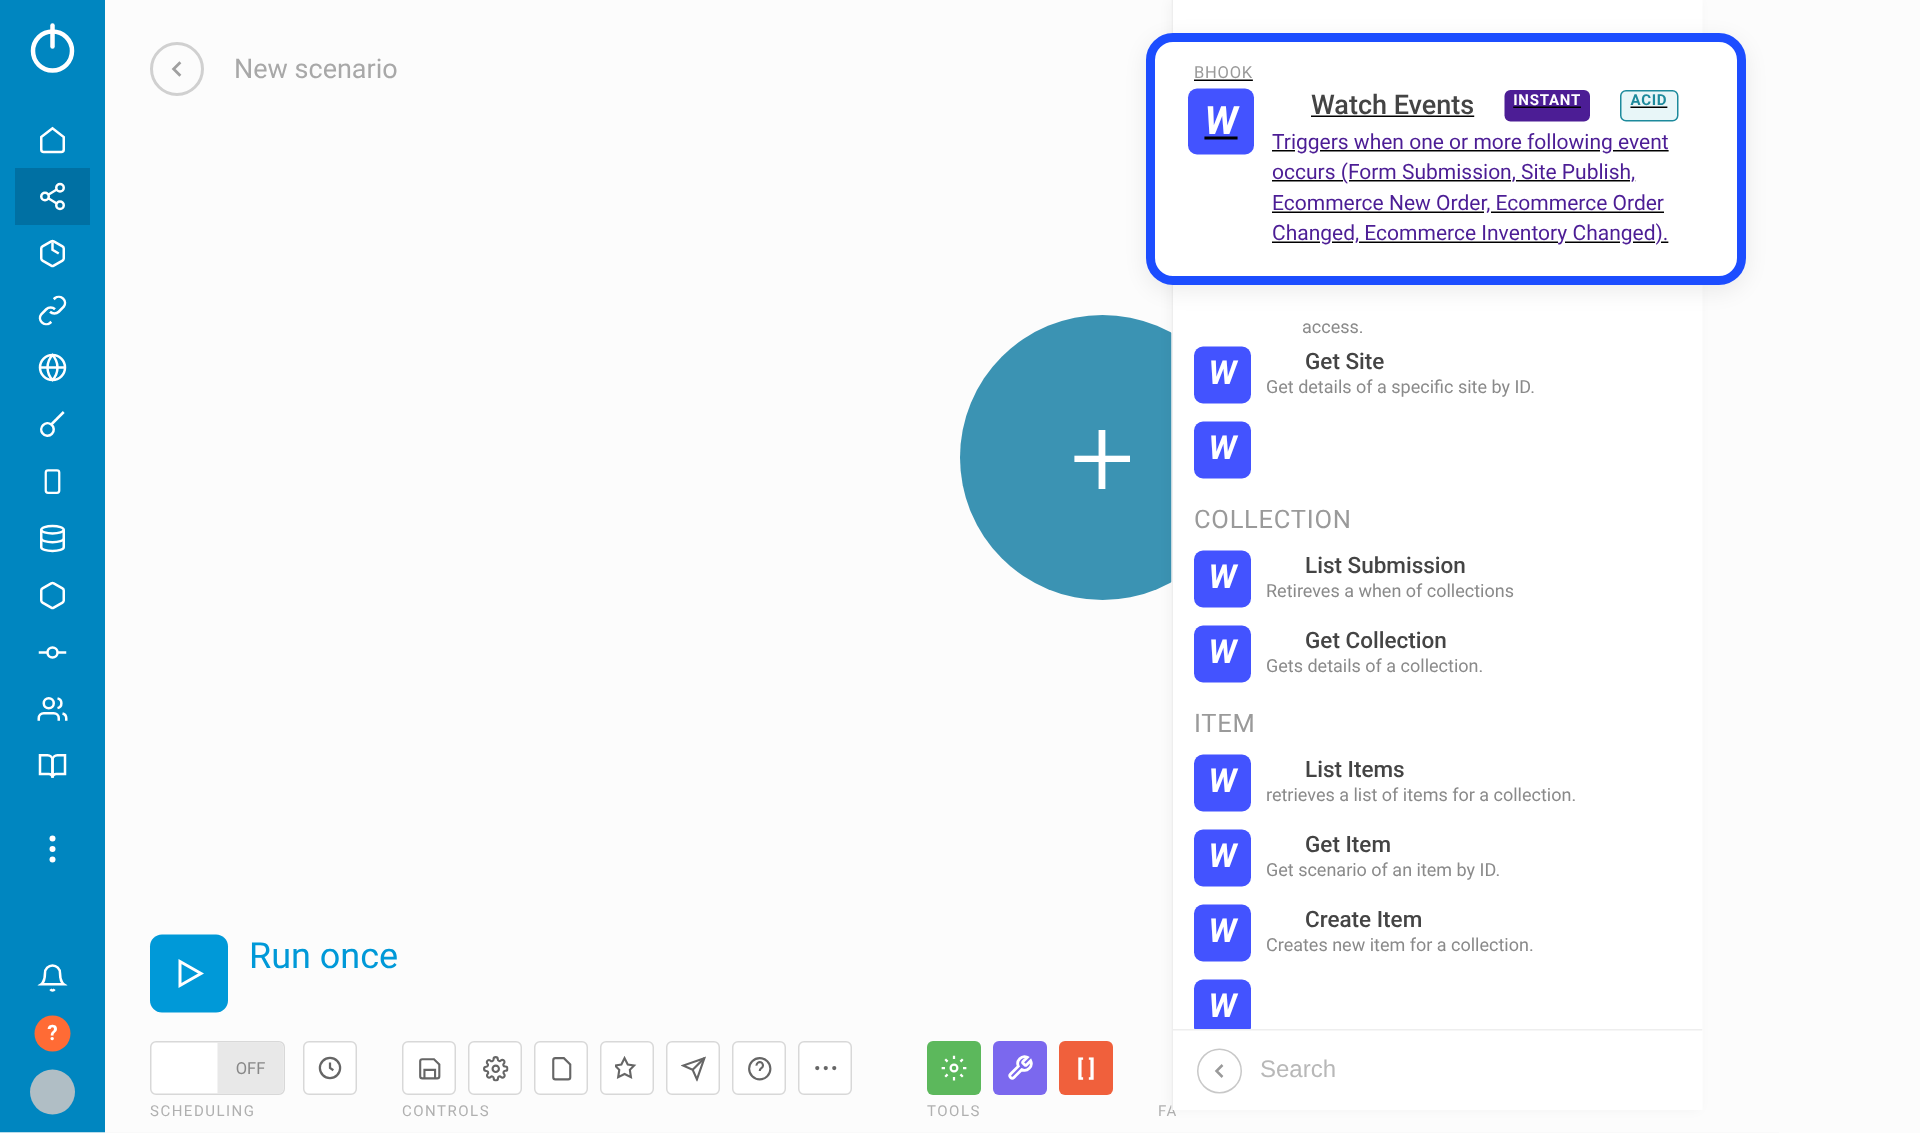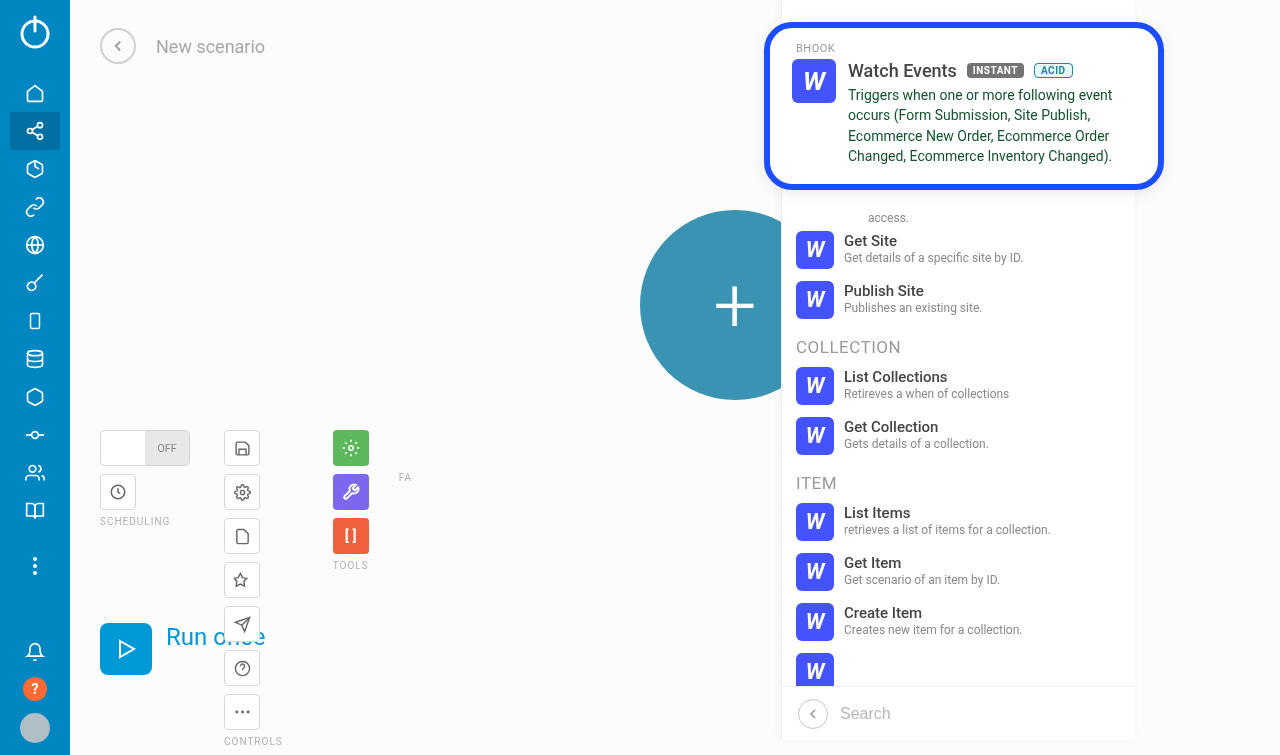--- a/index.html
+++ b/index.html
@@ -132,21 +132,21 @@
 .ctrl-green { background: #5cb85c; }
 .ctrl-purple { background: #7b68ee; }
 .ctrl-orange { background: #f0603c; }
 .ctrl-label {
   font-size: 10px;
   color: #b0b0b0;
   letter-spacing: 1px;
   margin-top: 6px;
 }
 .ctrl-group { display: flex; flex-direction: column; }
-.ctrl-row { display: flex; gap: 8px; flex-direction: column; }
+.ctrl-row { display: flex; gap: 8px; }
 .panel {
   position: absolute;
   left: 781px; top: 0;
   width: 354px;
   height: 740px;
   background: #fff;
   border-left: 1px solid #eee;
   box-shadow: -2px 0 8px rgba(0,0,0,0.04);
   overflow: hidden;
 }
@@ -188,62 +188,63 @@
 }
 .action-text {
   flex: 1;
   padding-top: 1px;
 }
 .action-title {
   font-size: 15px;
   color: #444;
   font-weight: 500;
   display: flex;
-  align-items: center;
-  gap: 10px;
+  gap: 20px;
+  margin-left: 26px;
 }
 .action-desc {
   font-size: 12px;
   color: #8a8a8a;
   margin-top: 1px;
   line-height: 1.3;
 }
 .badge {
   display: inline-block;
   padding: 1px 6px;
   border-radius: 4px;
   font-size: 10px;
   font-weight: 700;
   letter-spacing: 0.5px;
   color: #1d8a9c;
   border: 1px solid #1d8a9c;
   background: #e8f6f8;
 }
-.badge.instant { background: #737373; color: #fff; border: none; padding: 2px 6px;}
+.badge.instant { background: #4c1d95; color: #fff; border: none; padding: 2px 6px;}
 .highlight-card {
   position: absolute;
   left: 764px; top: 22px;
   width: 400px;
   background: #fff;
   border: 6px solid #1c4dff;
-  border-radius: 28px;
+  border-radius: 18px;
   padding: 14px 26px 18px 22px;
   z-index: 10;
   box-shadow: 0 4px 16px rgba(0,0,0,0.08);
+  text-decoration: underline;
 }
 .highlight-card .hc-label {
   font-size: 11px;
   color: #9a9a9a;
   letter-spacing: 0.5px;
   margin-bottom: 4px;
   margin-left: 4px;
 }
 .highlight-card .hc-row { display: flex; gap: 12px; }
 .highlight-card .action-title { font-size: 18px; }
-.highlight-card .action-desc { font-size: 14px; color: #14532d; margin-top: 4px; line-height: 1.45; }
+.highlight-card .action-desc { font-size: 14px; color: #4c1d95; margin-top: 4px; line-height: 1.45; }
 .panel-search {
   position: absolute;
   bottom: 0; left: 0; right: 0;
   height: 54px;
   border-top: 1px solid #eee;
   display: flex;
   align-items: center;
   padding: 0 16px;
   gap: 12px;
   background: #fff;
@@ -512,30 +513,26 @@
     <div id="sections-mount">
         <div class="action-item">
       <div class="action-icon">W</div>
       <div class="action-text">
         <div class="action-title">Get Site</div>
         <div class="action-desc">Get details of a specific site by ID.</div>
       </div>
         </div>
         <div class="action-item">
       <div class="action-icon">W</div>
+        </div>
+        <div class="section-label">COLLECTION</div>
+        <div class="action-item">
+      <div class="action-icon">W</div>
       <div class="action-text">
-        <div class="action-title">Publish Site</div>
-        <div class="action-desc">Publishes an existing site.</div>
-      </div>
-        </div>
-        <div class="section-label">COLLECTION</div>
-        <div class="action-item">
-      <div class="action-icon">W</div>
-      <div class="action-text">
-        <div class="action-title">List Collections</div>
+        <div class="action-title">List Submission</div>
         <div class="action-desc">Retireves a when of collections</div>
       </div>
         </div>
         <div class="action-item">
       <div class="action-icon">W</div>
       <div class="action-text">
         <div class="action-title">Get Collection</div>
         <div class="action-desc">Gets details of a collection.</div>
       </div>
         </div>

